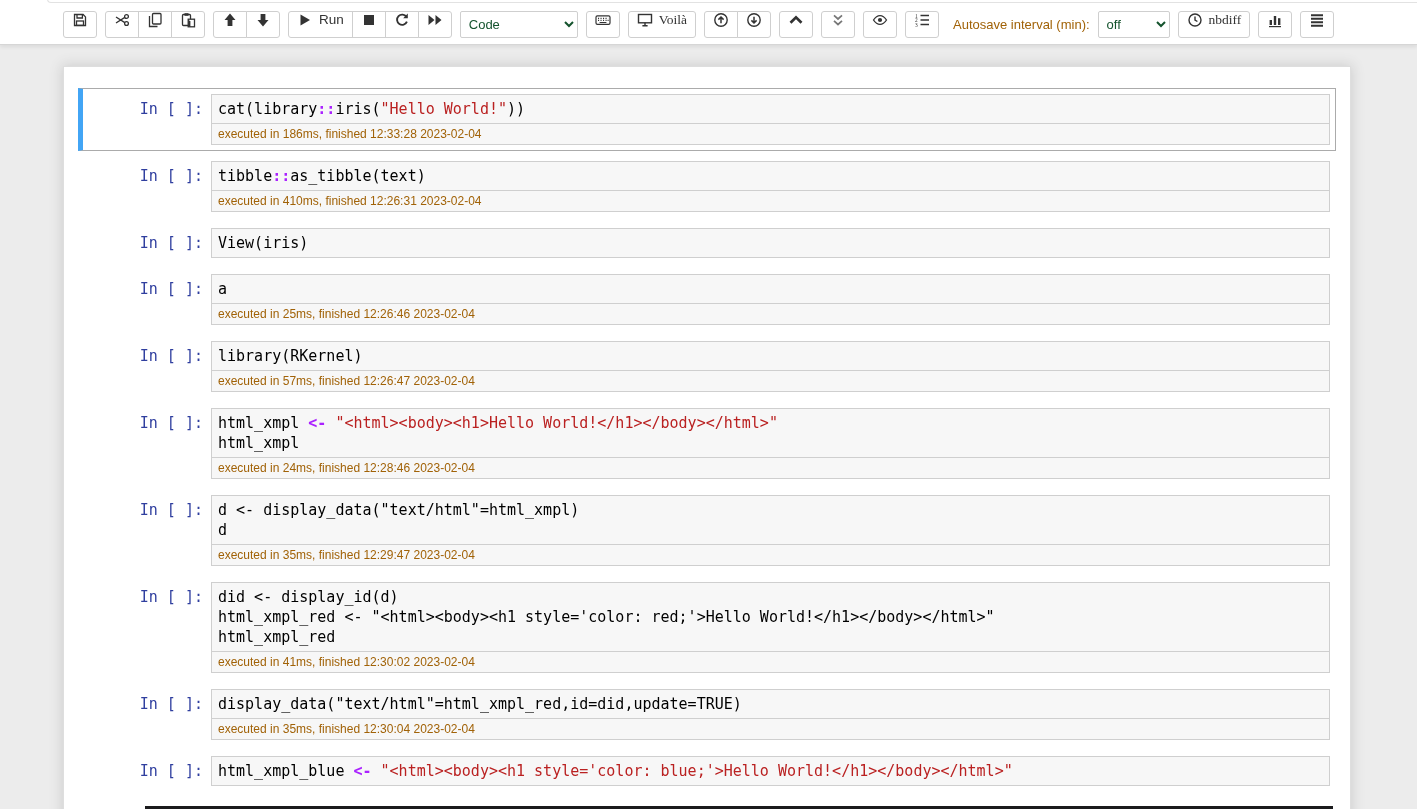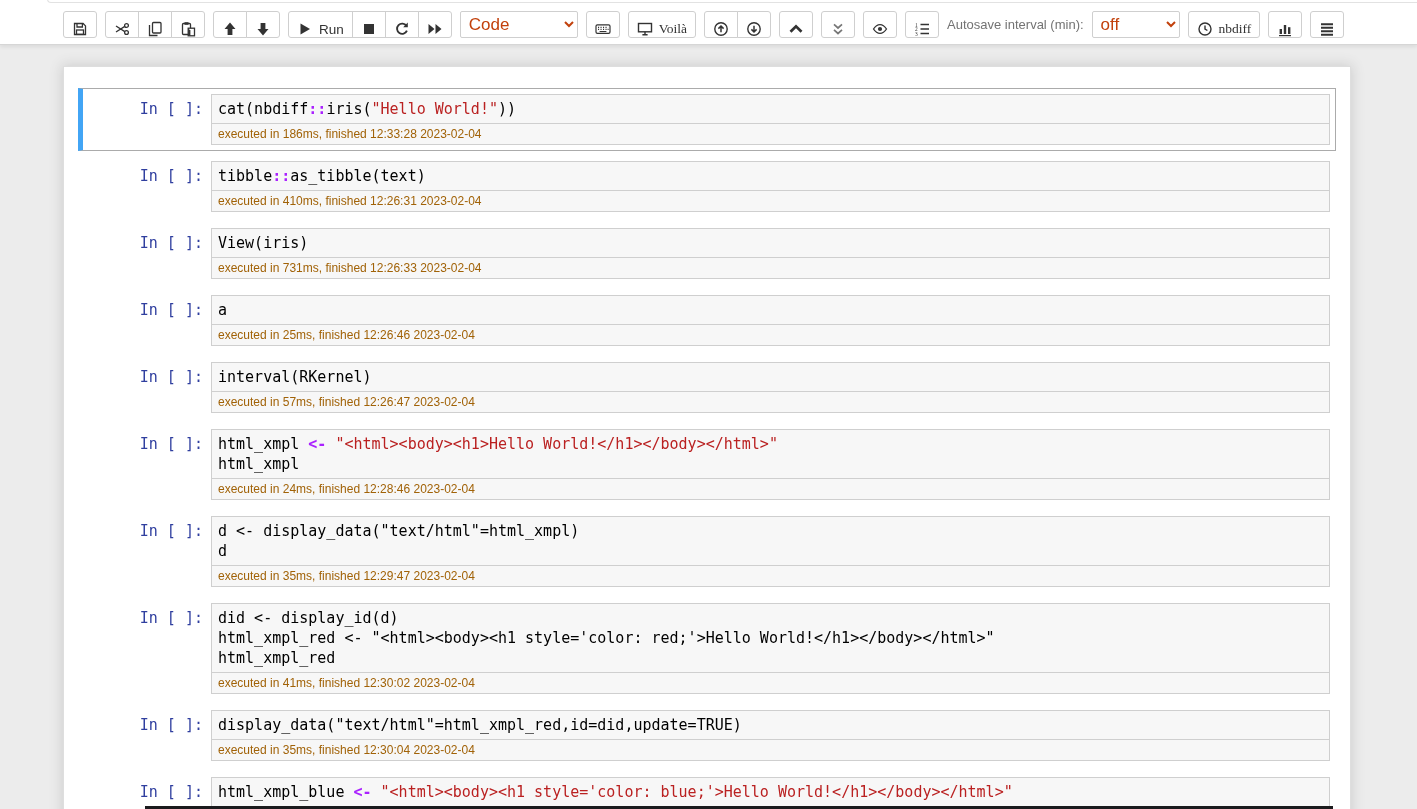--- a/index.html
+++ b/index.html
@@ -12,35 +12,35 @@
   .header { position:relative; z-index:5; background:#fff;
             border-bottom:1px solid #d6d6d6; box-shadow:0 2px 4px rgba(0,0,0,.08); }
   .menubar-edge { height:5px; position:relative; }
   .menubar-edge .frag { position:absolute; left:47px; right:0; top:-2px; height:5px;
             border-left:1px solid #e2e2e2; border-bottom:1px solid #e2e2e2;
             border-radius:0 0 0 4px; }
   .toolbar { height:39px; display:flex; align-items:center; gap:8px; padding-left:63px; }
   .btn-group { display:flex; }
   .btn {
     height:27px; min-width:32px; padding:0 8px; background:#fff;
-    border:1px solid #cfcfcf; border-radius:3px; display:flex; align-items:flex-end;
+    border:1px solid #cfcfcf; border-radius:3px; display:flex; align-items:flex-start;
     justify-content:center; gap:6px; color:#333; font-size:13.5px; cursor:pointer;
   }
   .btn-group .btn { border-radius:0; margin-left:-1px; }
   .btn-group .btn:first-child { border-radius:3px 0 0 3px; margin-left:0; }
   .btn-group .btn:last-child { border-radius:0 3px 3px 0; }
   .btn-group .btn:only-child { border-radius:3px;font-family:Liberation Serif, serif; }
   .icon { width:16px; height:16px; display:inline-flex; }
   .icon svg { width:16px; height:16px; display:block; }
   .icon-muted { color:#777; }
-  .tb-label { font-size:13px; color:#737373; margin-left:0; }
+  .tb-label { font-size:13px; color:#a16207; margin-left:6px; }
   select { height:27px; border:1px solid #cfcfcf; border-radius:2px; background:#fff;
-           font-size:17px; color:#c2410c; padding:0 4px; font-family:"Liberation Sans",sans-serif; }
+           font-size:13px; color:#14532d; padding:0 4px; font-family:"Liberation Sans",sans-serif; }
   select[data-name="cell-type-select"] { width:118px; }
-  select[data-name="autosave-interval-select"] { width:88px; }
+  select[data-name="autosave-interval-select"] { width:72px; }
   
   .page { position:absolute; top:45px; left:0; right:0; bottom:0; overflow:hidden; }
   .notebook {
     margin:21px 0 0 63px; width:1288px; height:1100px; background:#fff;
     border:1px solid #dedede; box-shadow:0 0 12px 1px rgba(87,87,87,.2);
     padding:21px 14px;
   }
   .cell { display:flex; padding:5px; border:1px solid transparent;
           border-left:5px solid transparent; margin-bottom:4px; }
   .cell.selected { border-color:#ababab; border-left-color:#42A5F5; }
@@ -272,49 +272,48 @@
         </button>
       </div>
     </div>
 </div>
 
 <div class="page" data-name="notebook-page">
   <div class="notebook" id="notebook" data-name="notebook-container">
       <div class="cell selected" data-name="code-cell">
         <div class="prompt" data-name="input-prompt">In [ ]:</div>
         <div class="cellmain" data-name="cell-input-wrapper">
-          <div class="input" data-name="code-editor"><div class="cm-line" data-name="code-line"><span data-name="code-token">cat(nbdiff</span><span class="tok-op" data-name="code-token">::</span><span data-name="code-token">iris(</span><span class="tok-str" data-name="code-token">"Hello World!"</span><span data-name="code-token">))</span></div></div>
+          <div class="input" data-name="code-editor"><div class="cm-line" data-name="code-line"><span data-name="code-token">cat(library</span><span class="tok-op" data-name="code-token">::</span><span data-name="code-token">iris(</span><span class="tok-str" data-name="code-token">"Hello World!"</span><span data-name="code-token">))</span></div></div>
           <div class="timing" data-name="execute-time">executed in 186ms, finished 12:33:28 2023-02-04</div>
         </div>
       </div>
       <div class="cell" data-name="code-cell">
         <div class="prompt" data-name="input-prompt">In [ ]:</div>
         <div class="cellmain" data-name="cell-input-wrapper">
           <div class="input" data-name="code-editor"><div class="cm-line" data-name="code-line"><span data-name="code-token">tibble</span><span class="tok-op" data-name="code-token">::</span><span data-name="code-token">as_tibble(text)</span></div></div>
           <div class="timing" data-name="execute-time">executed in 410ms, finished 12:26:31 2023-02-04</div>
         </div>
       </div>
       <div class="cell" data-name="code-cell">
         <div class="prompt" data-name="input-prompt">In [ ]:</div>
         <div class="cellmain" data-name="cell-input-wrapper">
           <div class="input" data-name="code-editor"><div class="cm-line" data-name="code-line"><span data-name="code-token">View(iris)</span></div></div>
-          <div class="timing" data-name="execute-time">executed in 731ms, finished 12:26:33 2023-02-04</div>
         </div>
       </div>
       <div class="cell" data-name="code-cell">
         <div class="prompt" data-name="input-prompt">In [ ]:</div>
         <div class="cellmain" data-name="cell-input-wrapper">
           <div class="input" data-name="code-editor"><div class="cm-line" data-name="code-line"><span data-name="code-token">a</span></div></div>
           <div class="timing" data-name="execute-time">executed in 25ms, finished 12:26:46 2023-02-04</div>
         </div>
       </div>
       <div class="cell" data-name="code-cell">
         <div class="prompt" data-name="input-prompt">In [ ]:</div>
         <div class="cellmain" data-name="cell-input-wrapper">
-          <div class="input" data-name="code-editor"><div class="cm-line" data-name="code-line"><span data-name="code-token">interval(RKernel)</span></div></div>
+          <div class="input" data-name="code-editor"><div class="cm-line" data-name="code-line"><span data-name="code-token">library(RKernel)</span></div></div>
           <div class="timing" data-name="execute-time">executed in 57ms, finished 12:26:47 2023-02-04</div>
         </div>
       </div>
       <div class="cell" data-name="code-cell">
         <div class="prompt" data-name="input-prompt">In [ ]:</div>
         <div class="cellmain" data-name="cell-input-wrapper">
           <div class="input" data-name="code-editor"><div class="cm-line" data-name="code-line"><span data-name="code-token">html_xmpl </span><span class="tok-op" data-name="code-token">&lt;-</span><span data-name="code-token"> </span><span class="tok-str" data-name="code-token">"&lt;html&gt;&lt;body&gt;&lt;h1&gt;Hello World!&lt;/h1&gt;&lt;/body&gt;&lt;/html&gt;"</span></div><div class="cm-line" data-name="code-line"><span data-name="code-token">html_xmpl</span></div></div>
           <div class="timing" data-name="execute-time">executed in 24ms, finished 12:28:46 2023-02-04</div>
         </div>
       </div>

